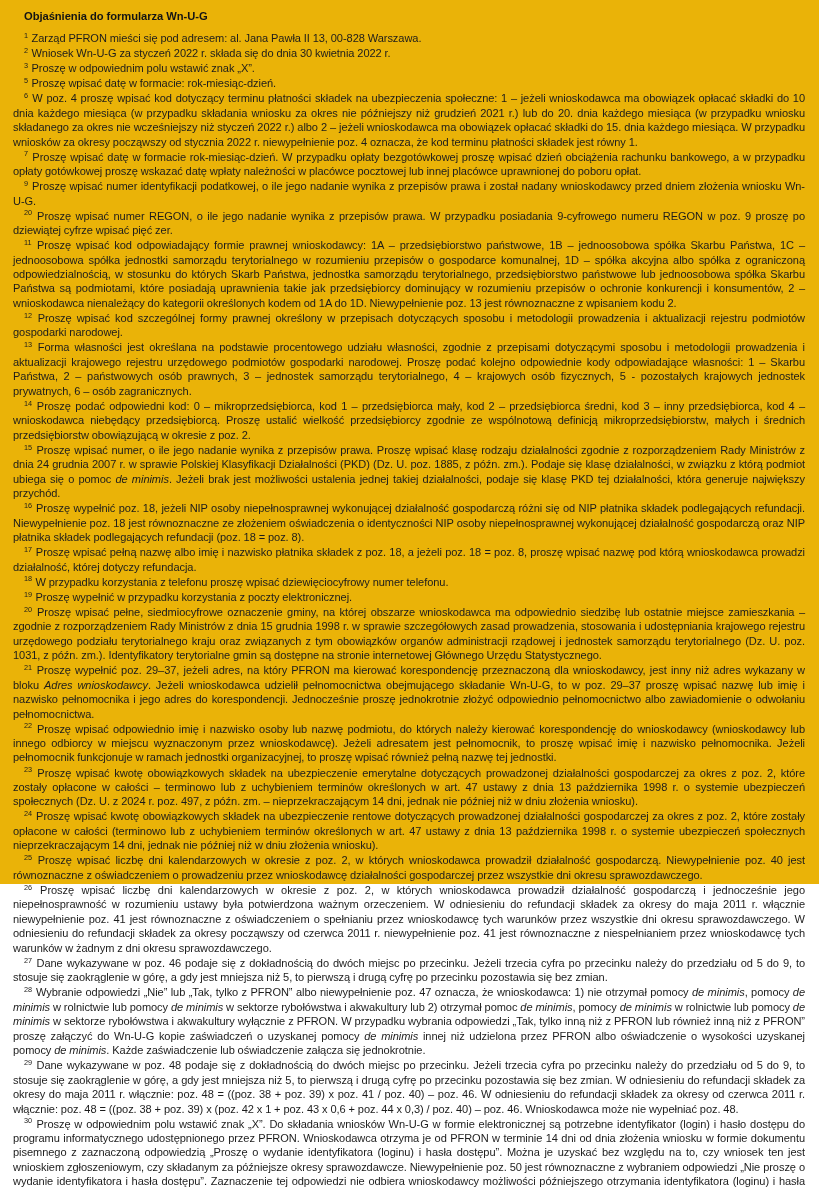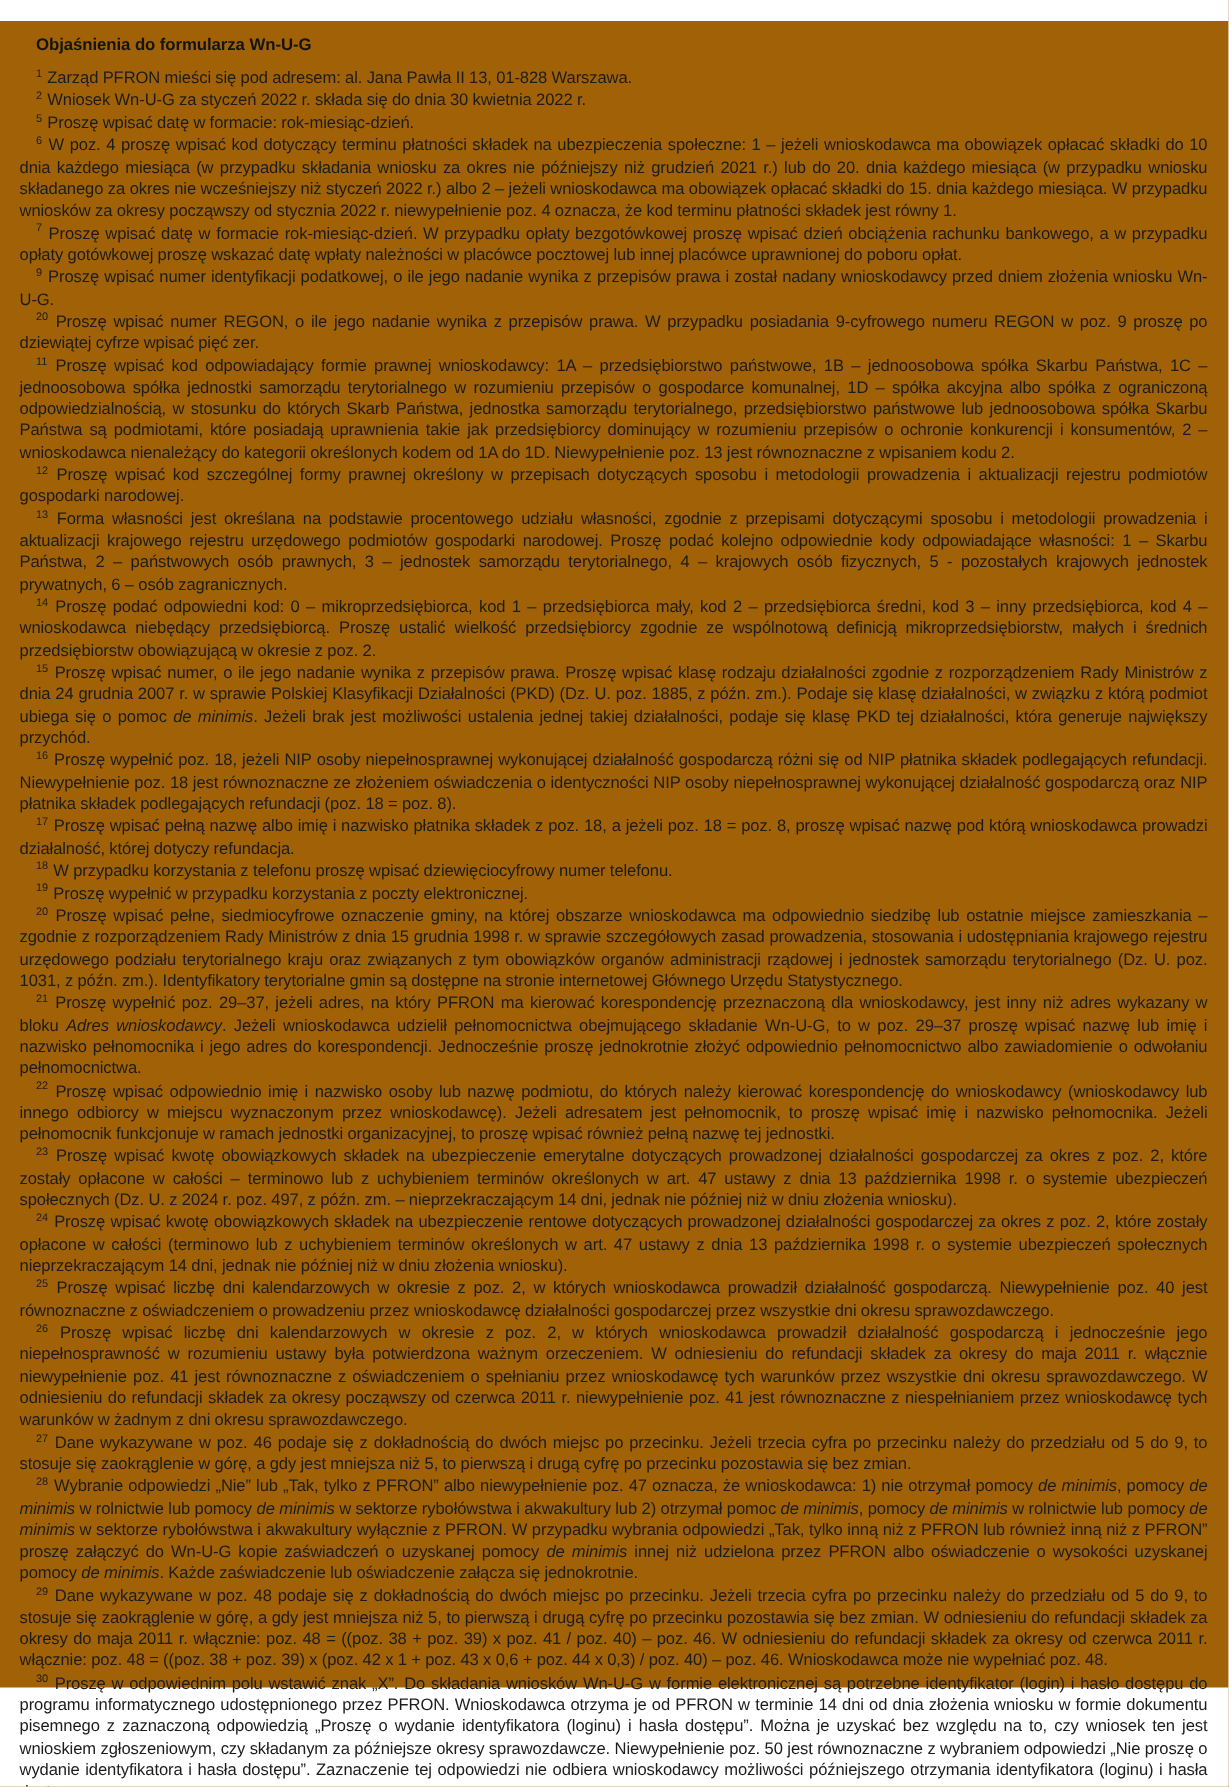--- a/index.html
+++ b/index.html
@@ -10,24 +10,23 @@
   body {
     width: 819px;
     height: 1191px;
     font-family: "Liberation Sans", sans-serif;
     color: #1a1a1a;
     overflow: hidden;
   }
   .page {
     box-sizing: border-box;
     width: 819px;
-    height: 1111px;
+    height: 884px;
     padding: 9px 14px 0 13px;
-    background: #a16207;
-    margin-top: 14px;
+    background: #eab308;
   }
   .doc-title {
     font-size: 11.2px;
     font-weight: bold;
     line-height: 14px;
     margin: 0 0 8px 11px;
     letter-spacing: -0.05px;
     color: #141414;
   }
   .note {
@@ -52,22 +51,23 @@
     padding-right: 0.6px;
   }
   i { }
 </style>
 </head>
 <body>
 
 <div class="page">
   <h1 class="doc-title">Objaśnienia do formularza Wn-U-G</h1>
   <div id="notes">
-      <p class="note"><sup>1</sup><span> Zarząd PFRON mieści się pod adresem: al. Jana Pawła II 13, 01-828 Warszawa.</span></p>
+      <p class="note"><sup>1</sup><span> Zarząd PFRON mieści się pod adresem: al. Jana Pawła II 13, 00-828 Warszawa.</span></p>
       <p class="note"><sup>2</sup><span> Wniosek Wn-U-G za styczeń 2022 r. składa się do dnia 30 kwietnia 2022 r.</span></p>
+      <p class="note"><sup>3</sup><span> Proszę w odpowiednim polu wstawić znak „X”.</span></p>
       <p class="note"><sup>5</sup><span> Proszę wpisać datę w formacie: rok-miesiąc-dzień.</span></p>
       <p class="note"><sup>6</sup><span> W poz. 4 proszę wpisać kod dotyczący terminu płatności składek na ubezpieczenia społeczne: 1 – jeżeli wnioskodawca ma obowiązek opłacać składki do 10 dnia każdego miesiąca (w przypadku składania wniosku za okres nie późniejszy niż grudzień 2021 r.) lub do 20. dnia każdego miesiąca (w przypadku wniosku składanego za okres nie wcześniejszy niż styczeń 2022 r.) albo 2 – jeżeli wnioskodawca ma obowiązek opłacać składki do 15. dnia każdego miesiąca. W przypadku wniosków za okresy począwszy od stycznia 2022 r. niewypełnienie poz. 4 oznacza, że kod terminu płatności składek jest równy 1.</span></p>
       <p class="note"><sup>7</sup><span> Proszę wpisać datę w formacie rok-miesiąc-dzień. W przypadku opłaty bezgotówkowej proszę wpisać dzień obciążenia rachunku bankowego, a w przypadku opłaty gotówkowej proszę wskazać datę wpłaty należności w placówce pocztowej lub innej placówce uprawnionej do poboru opłat.</span></p>
       <p class="note"><sup>9</sup><span> Proszę wpisać numer identyfikacji podatkowej, o ile jego nadanie wynika z przepisów prawa i został nadany wnioskodawcy przed dniem złożenia wniosku Wn-U-G.</span></p>
       <p class="note"><sup>20</sup><span> Proszę wpisać numer REGON, o ile jego nadanie wynika z przepisów prawa. W przypadku posiadania 9-cyfrowego numeru REGON w poz. 9 proszę po dziewiątej cyfrze wpisać pięć zer.</span></p>
       <p class="note"><sup>11</sup><span> Proszę wpisać kod odpowiadający formie prawnej wnioskodawcy: 1A – przedsiębiorstwo państwowe, 1B – jednoosobowa spółka Skarbu Państwa, 1C – jednoosobowa spółka jednostki samorządu terytorialnego w rozumieniu przepisów o gospodarce komunalnej, 1D – spółka akcyjna albo spółka z ograniczoną odpowiedzialnością, w stosunku do których Skarb Państwa, jednostka samorządu terytorialnego, przedsiębiorstwo państwowe lub jednoosobowa spółka Skarbu Państwa są podmiotami, które posiadają uprawnienia takie jak przedsiębiorcy dominujący w rozumieniu przepisów o ochronie konkurencji i konsumentów, 2 – wnioskodawca nienależący do kategorii określonych kodem od 1A do 1D. Niewypełnienie poz. 13 jest równoznaczne z wpisaniem kodu 2.</span></p>
       <p class="note"><sup>12</sup><span> Proszę wpisać kod szczególnej formy prawnej określony w przepisach dotyczących sposobu i metodologii prowadzenia i aktualizacji rejestru podmiotów gospodarki narodowej.</span></p>
       <p class="note"><sup>13</sup><span> Forma własności jest określana na podstawie procentowego udziału własności, zgodnie z przepisami dotyczącymi sposobu i metodologii prowadzenia i aktualizacji krajowego rejestru urzędowego podmiotów gospodarki narodowej. Proszę podać kolejno odpowiednie kody odpowiadające własności: 1 – Skarbu Państwa, 2 – państwowych osób prawnych, 3 – jednostek samorządu terytorialnego, 4 – krajowych osób fizycznych, 5 - pozostałych krajowych jednostek prywatnych, 6 – osób zagranicznych.</span></p>
       <p class="note"><sup>14</sup><span> Proszę podać odpowiedni kod: 0 – mikroprzedsiębiorca, kod 1 – przedsiębiorca mały, kod 2 – przedsiębiorca średni, kod 3 – inny przedsiębiorca, kod 4 – wnioskodawca niebędący przedsiębiorcą. Proszę ustalić wielkość przedsiębiorcy zgodnie ze wspólnotową definicją mikroprzedsiębiorstw, małych i średnich przedsiębiorstw obowiązującą w okresie z poz. 2.</span></p>
       <p class="note"><sup>15</sup><span> Proszę wpisać numer, o ile jego nadanie wynika z przepisów prawa. Proszę wpisać klasę rodzaju działalności zgodnie z rozporządzeniem Rady Ministrów z dnia 24 grudnia 2007 r. w sprawie Polskiej Klasyfikacji Działalności (PKD) (Dz. U. poz. 1885, z późn. zm.). Podaje się klasę działalności, w związku z którą podmiot ubiega się o pomoc <i>de minimis</i>. Jeżeli brak jest możliwości ustalenia jednej takiej działalności, podaje się klasę PKD tej działalności, która generuje największy przychód.</span></p>

